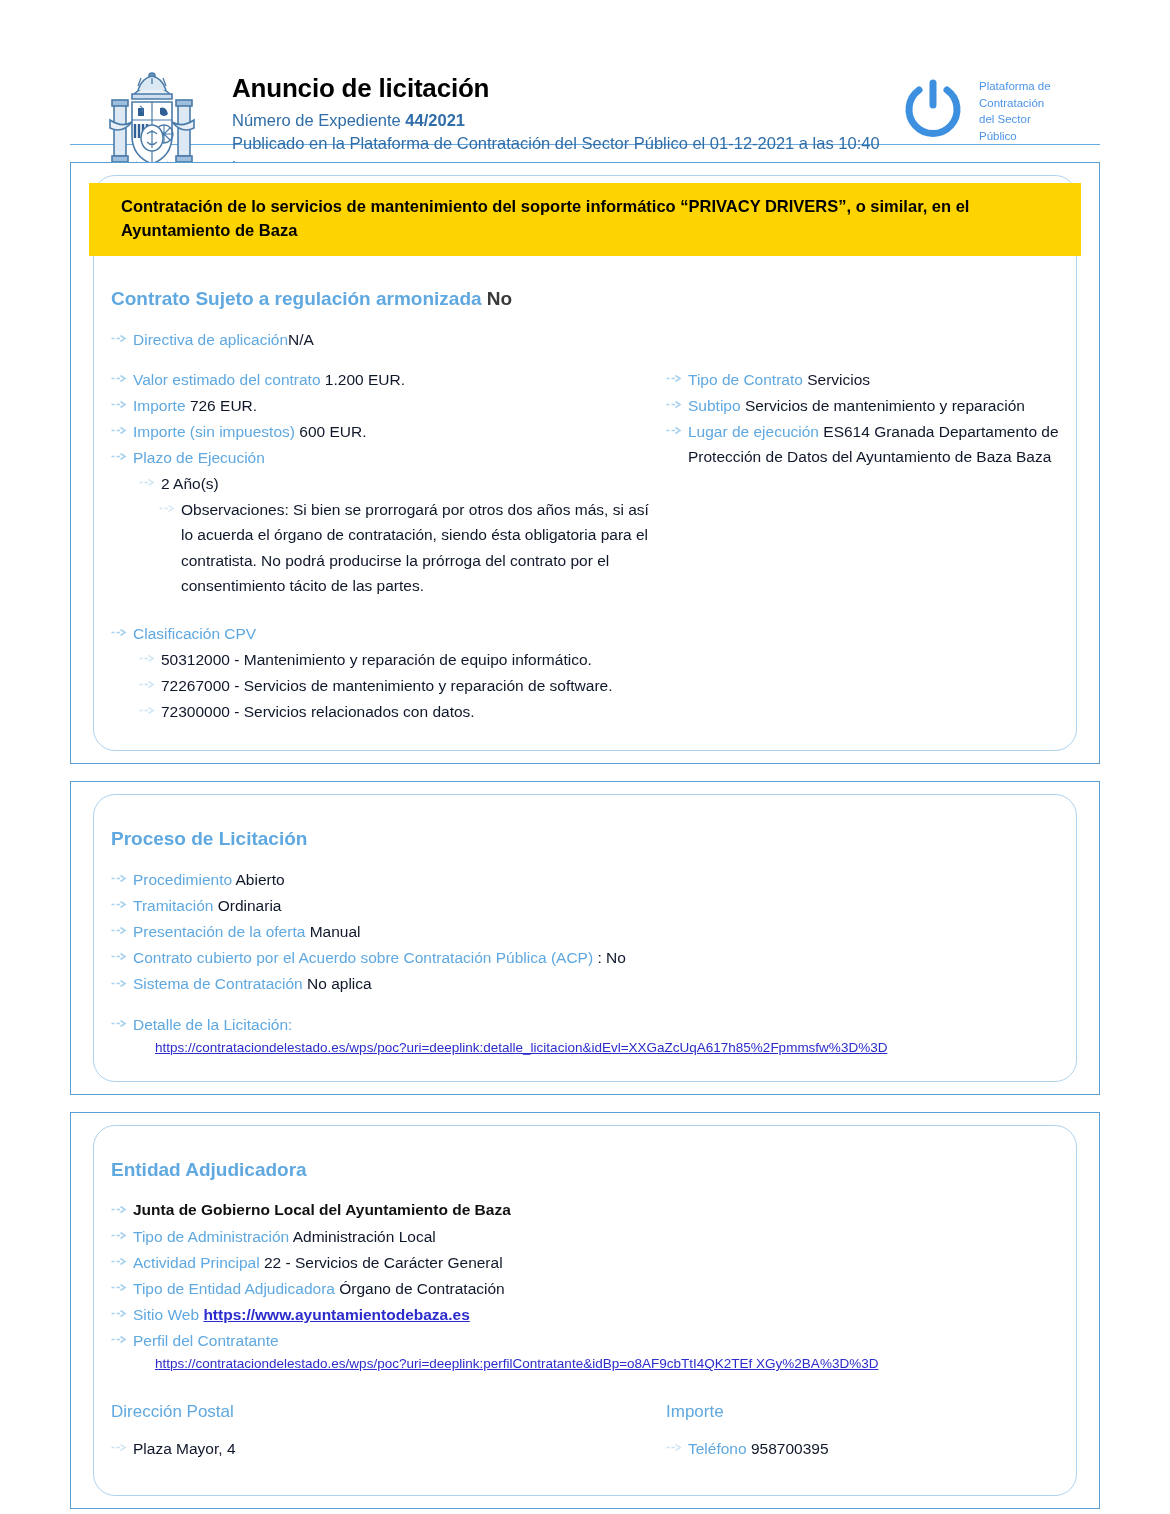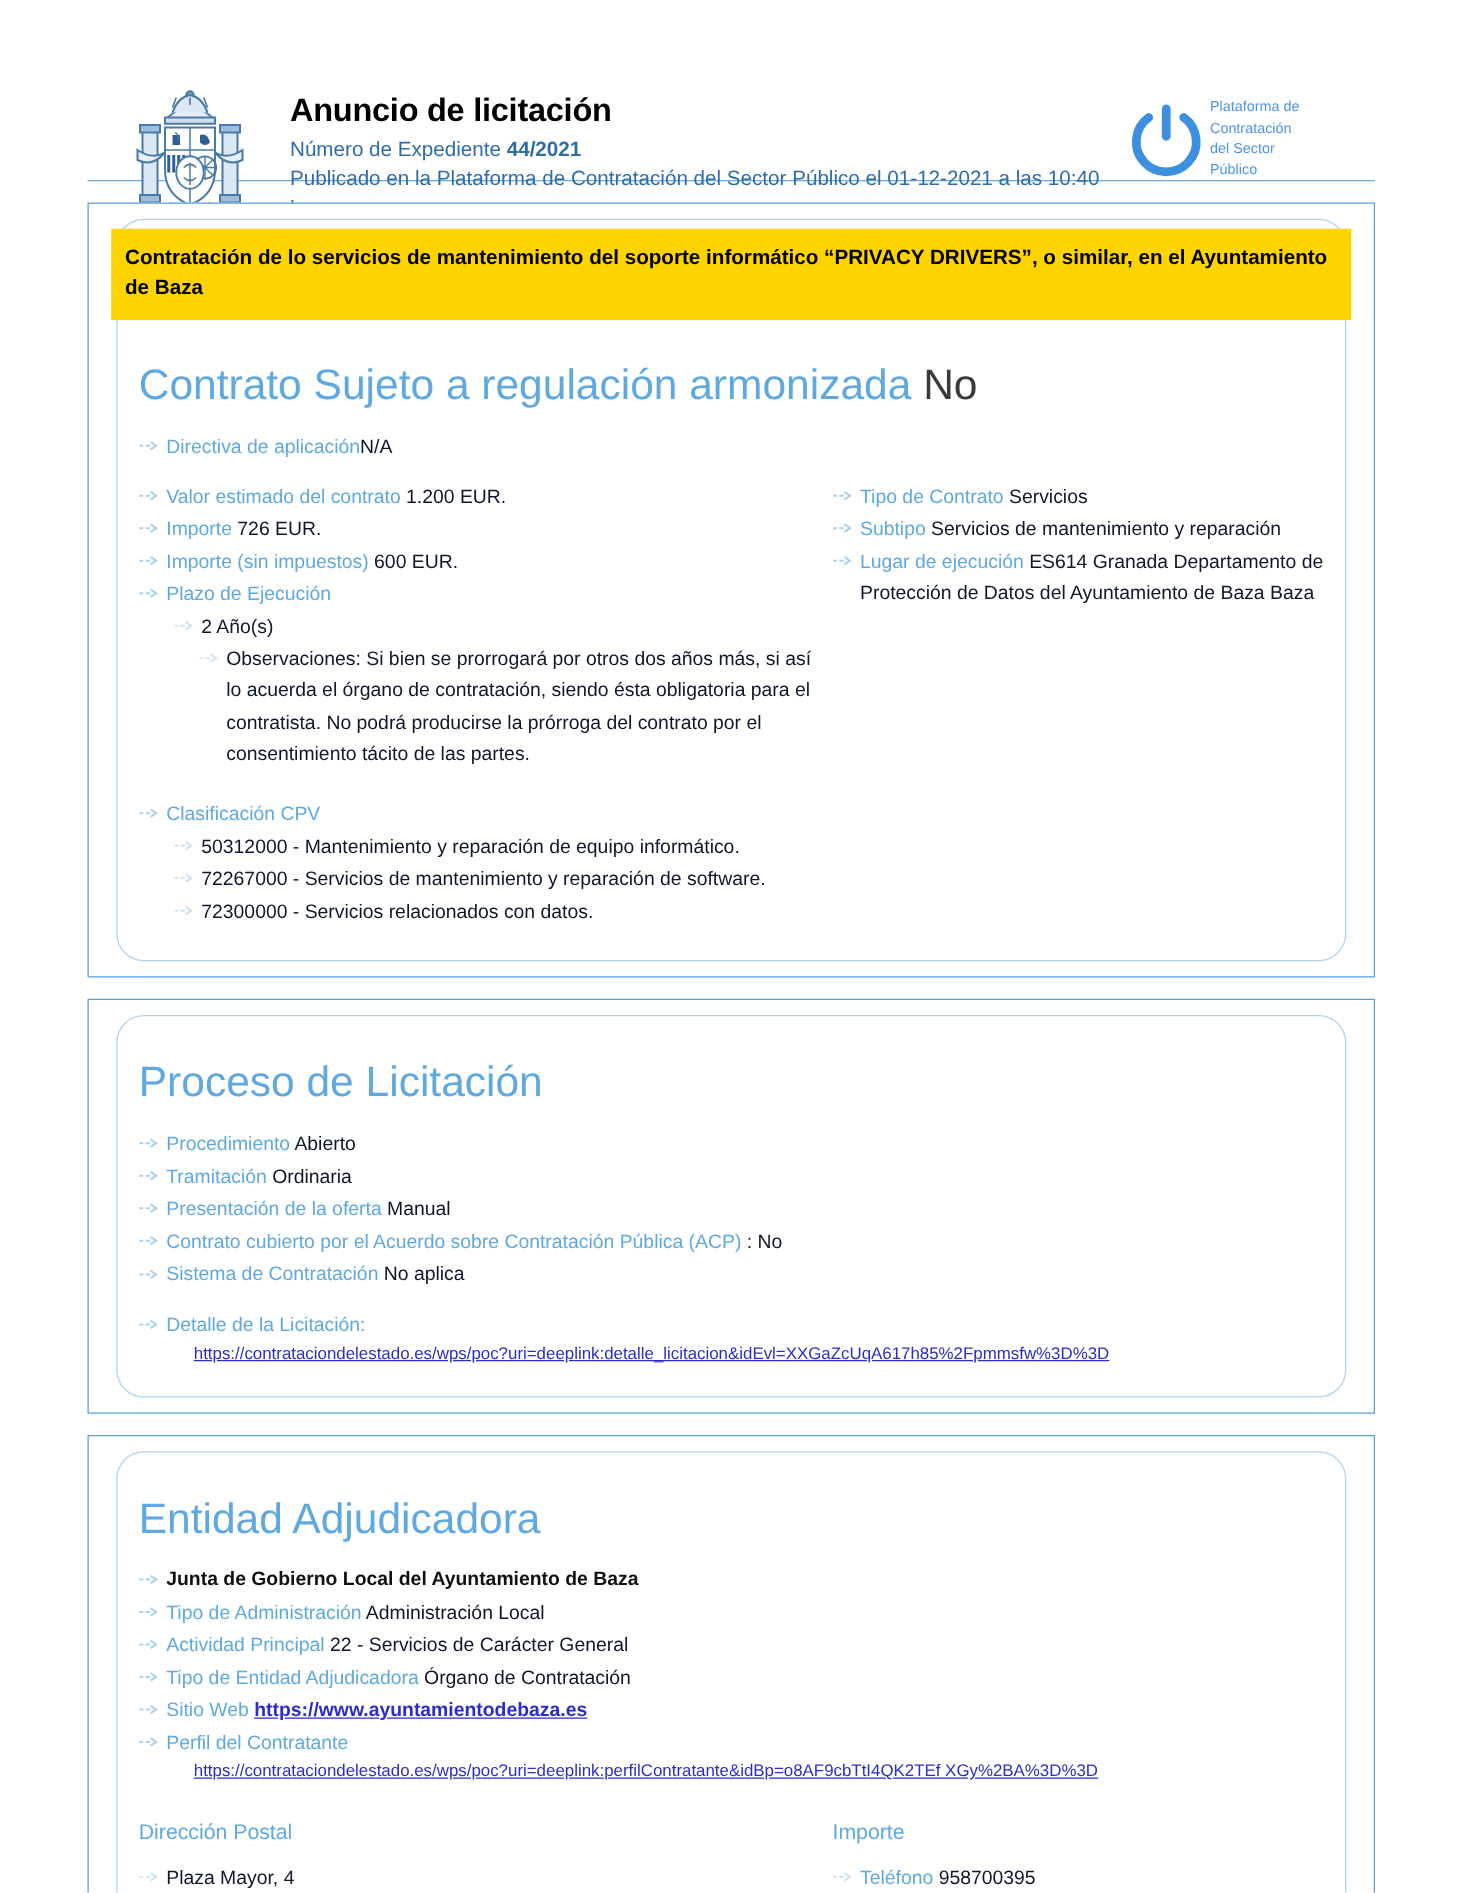--- a/index.html
+++ b/index.html
@@ -33,21 +33,21 @@
     margin: 0 0 5px 0;
   }
   .header-sub {
     font-size: 16.5px;
     color: #2f6da8;
     line-height: 1.42;
     margin: 0;
     max-width: 680px;
   }
   .header-sub b { font-weight: bold; color: #2f6da8; }
-  .placsp-logo { flex: 0 0 200px; display: flex; align-items: flex-end; gap: 2px; padding-top: 10px; }
+  .placsp-logo { flex: 0 0 200px; display: flex; align-items: center; gap: 13px; padding-top: 10px; }
   .placsp-mark { width: 66px; height: 66px; flex: 0 0 66px; }
   .placsp-words {
     font-size: 11.5px;
     color: #4d94e8;
     line-height: 1.45;
     padding-top: 6px;
   }
 
   .header-rule {
     margin: 14px 70px 0 70px;
@@ -75,31 +75,31 @@
   }
   .panel-body { position: relative; z-index: 2; padding: 6px 24px 8px 24px; }
 
   
   .banner {
     background: #fdd300;
     color: #000000;
     font-size: 16.5px;
     font-weight: bold;
     line-height: 1.45;
-    padding: 12px 16px 13px 11px;
+    padding: 12px 16px 13px 32px;
     margin: 6px 2px 0 2px;
     position: relative;
     z-index: 3;
   }
 
   
   .section-title {
-    font-size: 34px;
+    font-size: 19px;
     color: #5fa8e0;
-    font-weight: normal;
+    font-weight: bold;
     margin: 26px 0 16px 0;
     line-height: 1.2;
   }
   .section-title .plain { color: #3a3a3a; }
 
   .subsection-title {
     font-size: 17px;
     color: #5fa8e0;
     margin: 30px 0 14px 0;
     font-weight: normal;

